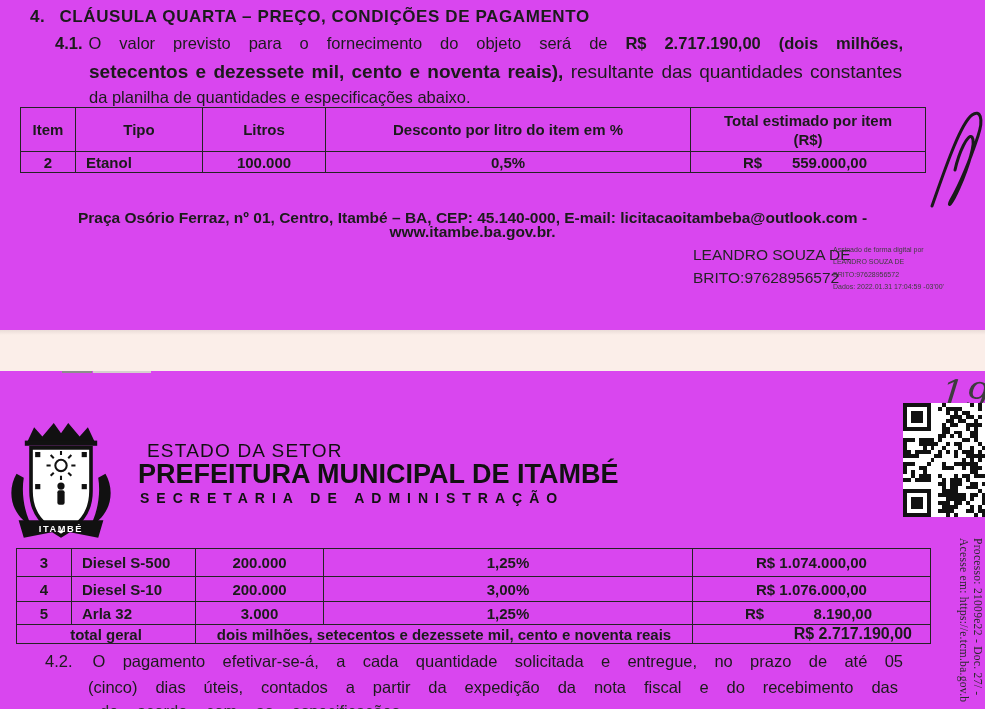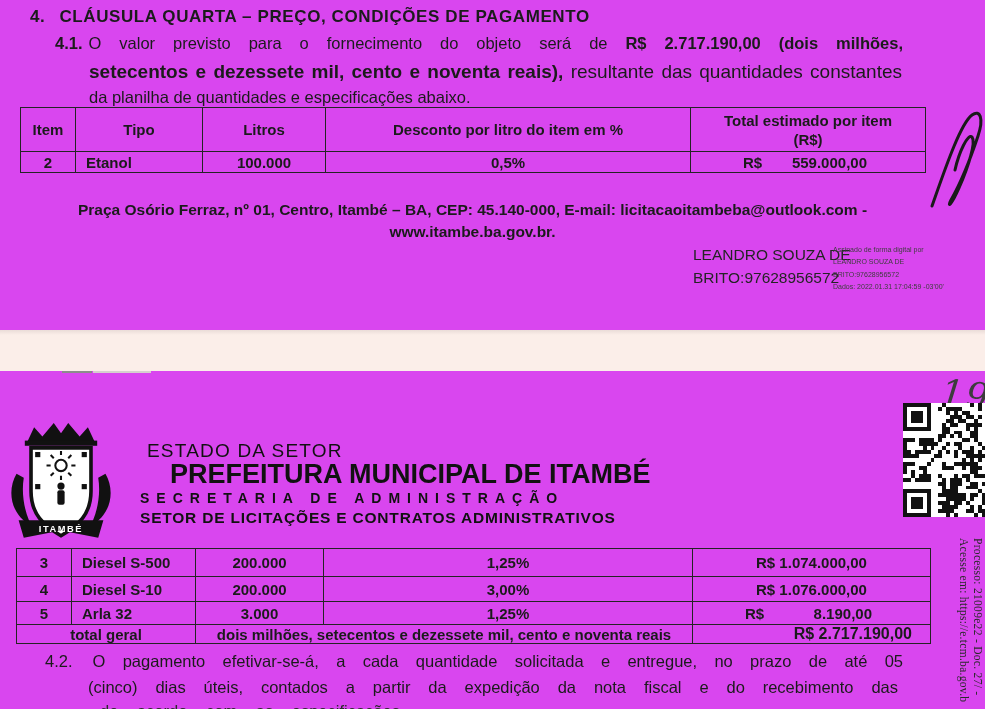--- a/index.html
+++ b/index.html
@@ -28,21 +28,21 @@
   }
   #table1 { left:20px; top:107px; width:905px; }
   #table2 { left:16px; top:548px; width:914px; }
   td.tipo { text-align:left !important; padding-left:10px !important; }
   .money-split { display:flex; justify-content:space-between; padding:0 58px 0 52px; }
   .money-right { text-align:right !important; padding-right:18px !important; font-size:16px !important; }
   .hdr2 { line-height:19px; }
 
   .scribble { left:928px; top:110px; }
 
-  .addr1 { left:0; top:201px; width:945px; text-align:center; font-size:15.5px; font-weight:bold; }
+  .addr1 { left:0; top:209px; width:945px; text-align:center; font-size:15.5px; font-weight:bold; }
   .addr2 { left:0; top:223px; width:945px; text-align:center; font-size:15.5px; font-weight:bold; }
 
   .sig-name { left:693px; top:243px; font-size:15.5px; color:#242424; line-height:23px; white-space:nowrap; }
   .sig-detail { left:833px; top:244px; width:150px; font-size:7px; line-height:12.3px; color:#3d3d3d; white-space:nowrap; }
 
   .band { left:0; top:330px; width:985px; height:41px;
     background:linear-gradient(#eadcd8, #fbeee9 5px); }
   .dash1 { left:62px; top:371px; width:30px; height:2px; background:#8c8c8c; }
   .dash2 { left:93px; top:371px; width:58px; height:1.5px; background:#d6d0ce; }
 
@@ -52,21 +52,21 @@
     font-size:36px; color:#3c3c3c; transform:rotate(6deg); letter-spacing:2px;
   }
   #qr { left:903px; top:403px; }
   .stamp-vert {
     left:984px; top:538px; transform:rotate(90deg); transform-origin:top left;
     font-family:"Liberation Serif", serif; font-size:11.5px; line-height:13.5px;
     color:#2a2a2a; white-space:nowrap; letter-spacing:.3px;
   }
   .crest { left:6px; top:422px; }
   .hdr-estado { left:147px; top:440px; font-size:19px; letter-spacing:1.2px; color:#111; }
-  .hdr-pref  { left:138px; top:459px; font-size:27px; font-weight:bold; color:#111; white-space:nowrap;margin-left:32px; }
+  .hdr-pref  { left:138px; top:459px; font-size:27px; font-weight:bold; color:#111; white-space:nowrap; }
   .hdr-secr  { left:140px; top:490px; font-size:14px; font-weight:bold; letter-spacing:7px; color:#111; white-space:nowrap; }
   .hdr-setor { left:140px; top:509px; font-size:15.5px; font-weight:bold; letter-spacing:.8px; color:#111; white-space:nowrap; }
 
   .p42-line1 { left:45px; top:652px; width:858px; font-size:16.5px; }
   .p42-line1 .lbl { font-weight:normal; margin-right:20px; }
   .p42-line2 { left:88px; top:678px; width:810px; font-size:16.5px; }
   .p42-line3 { left:100px; top:702px; width:700px; font-size:16.5px; word-spacing:14px; color:#2b2b2b; }
 </style>
 </head>
 <body>
@@ -188,21 +188,20 @@
     <path d="M96 50 C103 62 103 78 94 90 C89 97 83 99 79 104 C87 93 92 72 89 54 Z" fill="#111"></path>
     <g>
       <path d="M12 95 L94 95 L89 112 L53 105 L17 112 Z" fill="#111"></path>
       <text x="53" y="106" text-anchor="middle" font-size="9" font-family="Liberation Sans, sans-serif" font-weight="bold" fill="#ffffff" letter-spacing="1.5">ITAMBÉ</text>
     </g>
   </svg>
 
   <div class="abs hdr-estado nowrap">ESTADO DA SETOR</div>
   <div class="abs hdr-pref">PREFEITURA MUNICIPAL DE ITAMBÉ</div>
   <div class="abs hdr-secr">SECRETARIA DE ADMINISTRAÇÃO</div>
-  <div class="abs hdr-setor">SETOR DE LICITAÇÕES E CONTRATOS ADMINISTRATIVOS</div>
 
   <table id="table2" class="abs doc">
     <colgroup>
         <col style="width:55px">
         <col style="width:124px">
         <col style="width:128px">
         <col style="width:369px">
         <col style="width:238px">
       </colgroup>
     <tbody>

